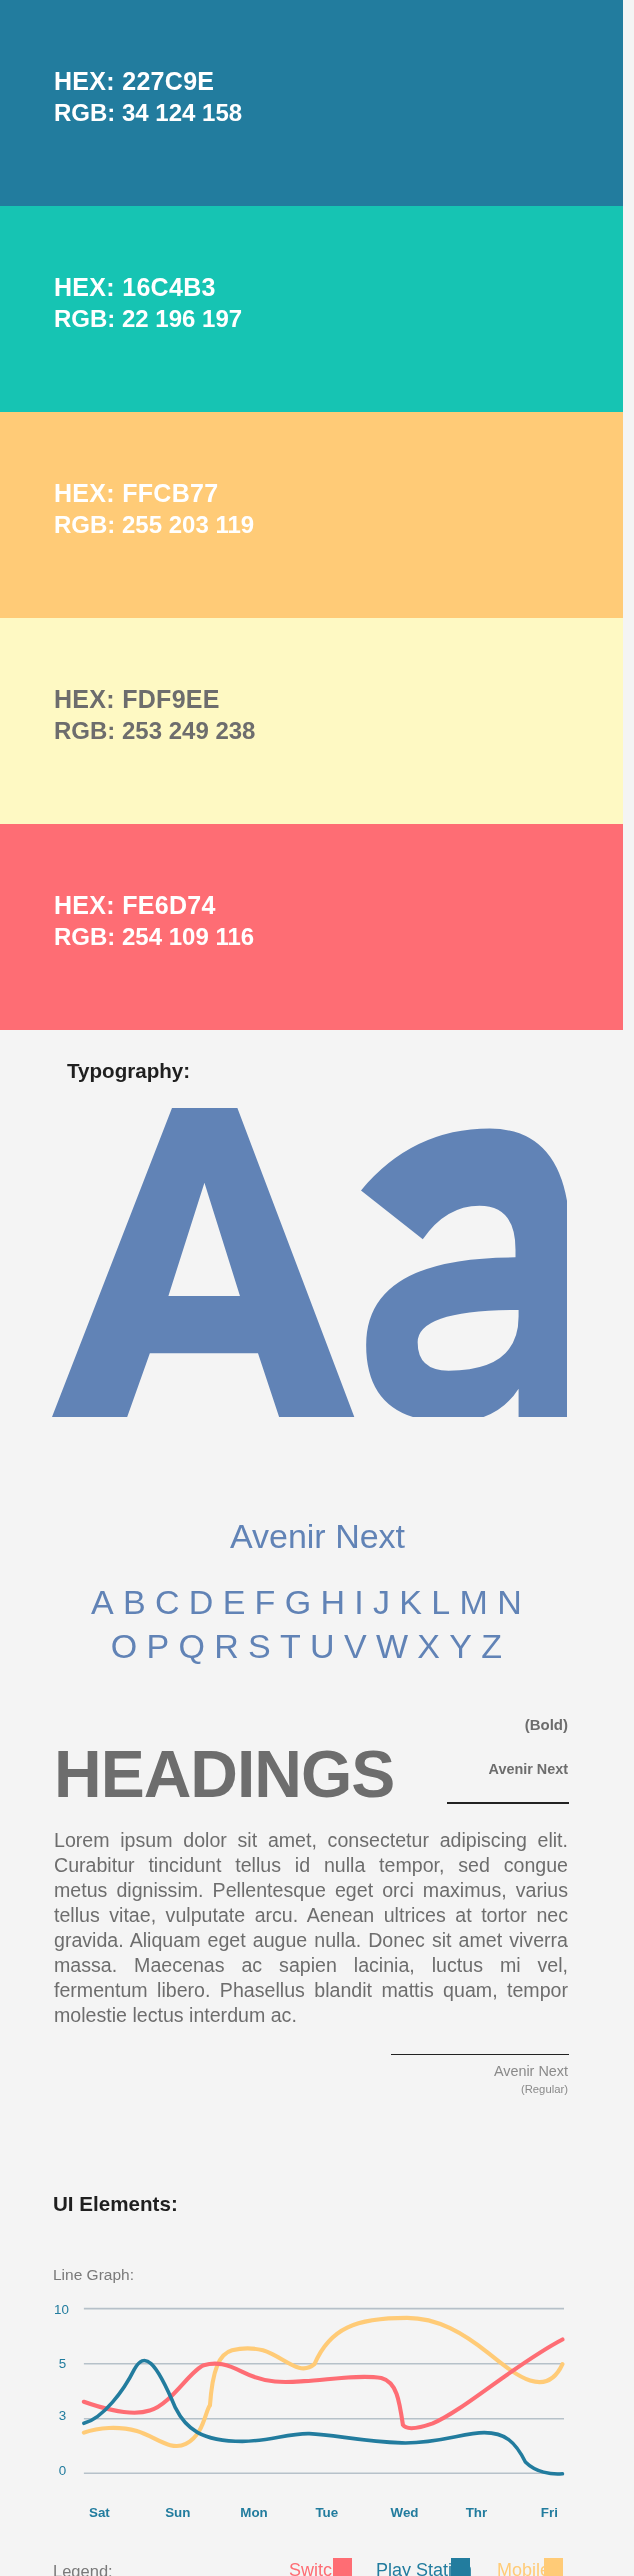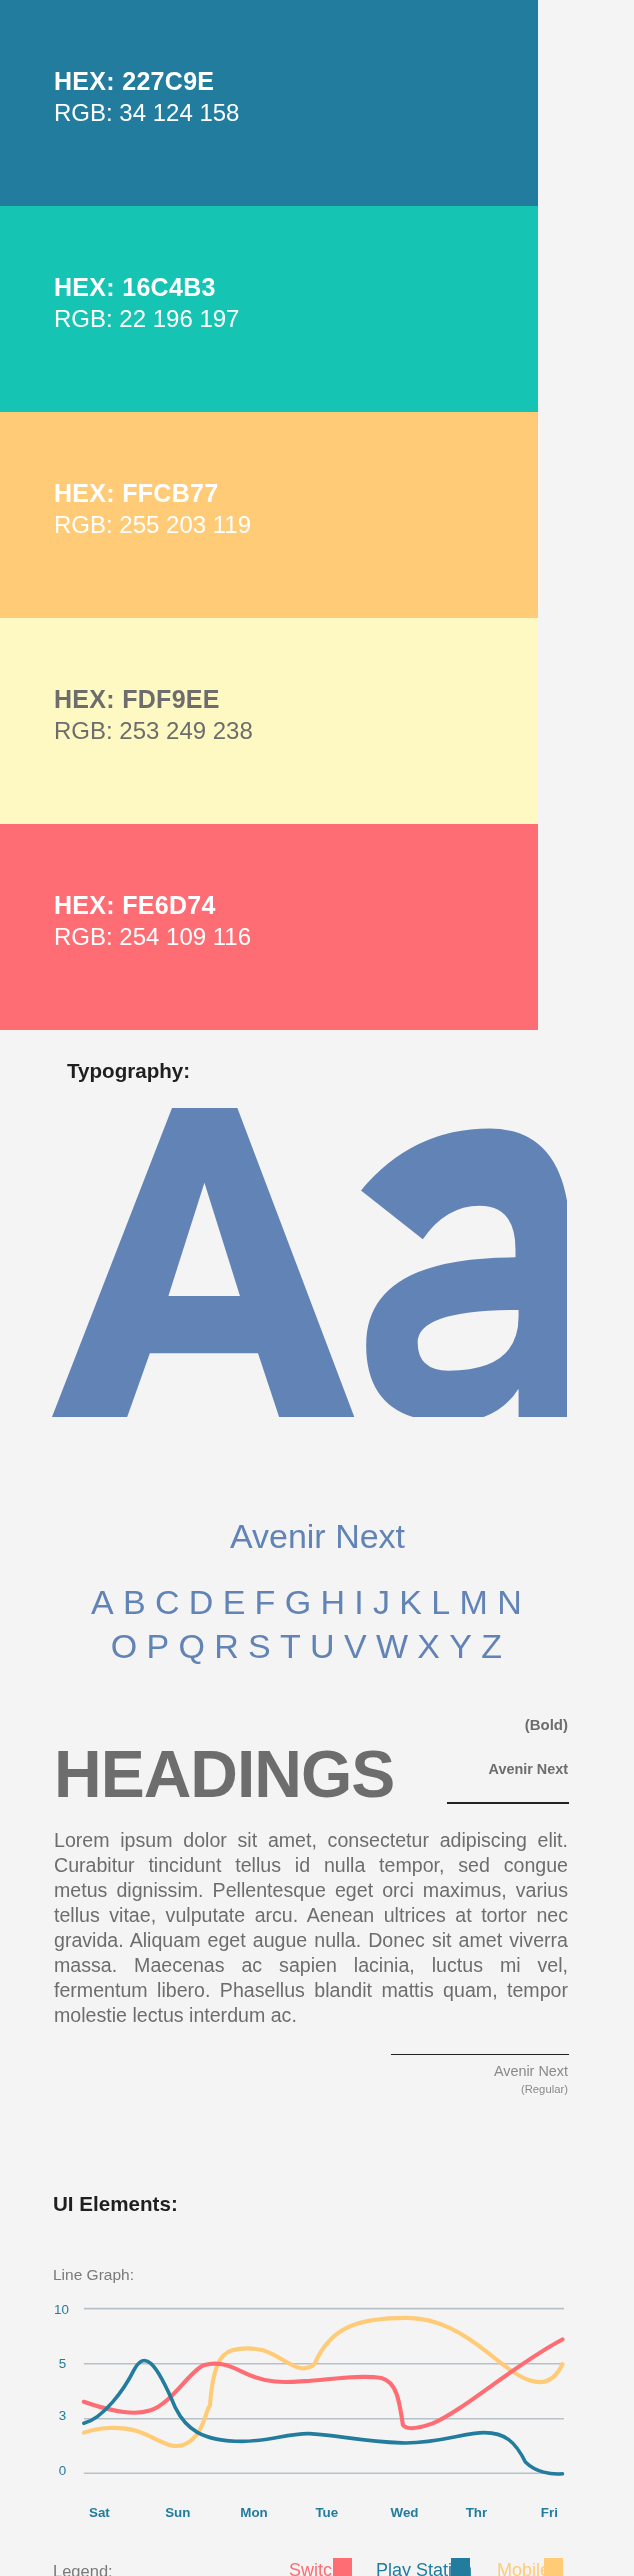--- a/index.html
+++ b/index.html
@@ -1,21 +1,21 @@
 <!DOCTYPE html>
 <html style="font-size:8.2px"><head>
 <meta charset="utf-8">
 <style>
   * { box-sizing: border-box; margin: 0; padding: 0; }
   html, body { width: 635px; background: #f4f4f4; }
   body { font-family: "Liberation Sans", "DejaVu Sans", sans-serif; color: #6d6d6d; position: relative; height: 3726px; overflow-x: hidden; }
 
-  .swatch { position: absolute; left: 0; width: 538px; height: 206px; }
+  .swatch { position: absolute; left: 0; width: 623px; height: 206px; }
   .swatch .hex { position: absolute; left: 54px; font-weight: 700; font-size: 25px; letter-spacing: 0.3px; }
-  .swatch .rgb { position: absolute; left: 54px; font-weight: 400; font-size: 24px; }
+  .swatch .rgb { position: absolute; left: 54px; font-weight: 700; font-size: 24px; }
 
   .abs { position: absolute; }
   .section-title { font-size: 20.6px; font-weight: 700; color: #1f1f1f; }
   .sub-title { font-size: 15.5px; color: #7a7a7a; font-weight: 400; }
 
   .big-aa { position: absolute; left: 52px; top: 1108px; width: 515px; height: 309px; }
   .font-name { position: absolute; width: 635px; left: 0; text-align: center; color: #6183b6; font-size: 34px; }
   .alpha { position: absolute; width: 622px; left: 0; text-align: center; color: #6183b6; font-size: 34px; letter-spacing: 9.3px; }
 
   .headings { position: absolute; left: 54px; top: 1736px; font-size: 66px; font-weight: 700; color: #6d6d6d; letter-spacing: -1px; }

